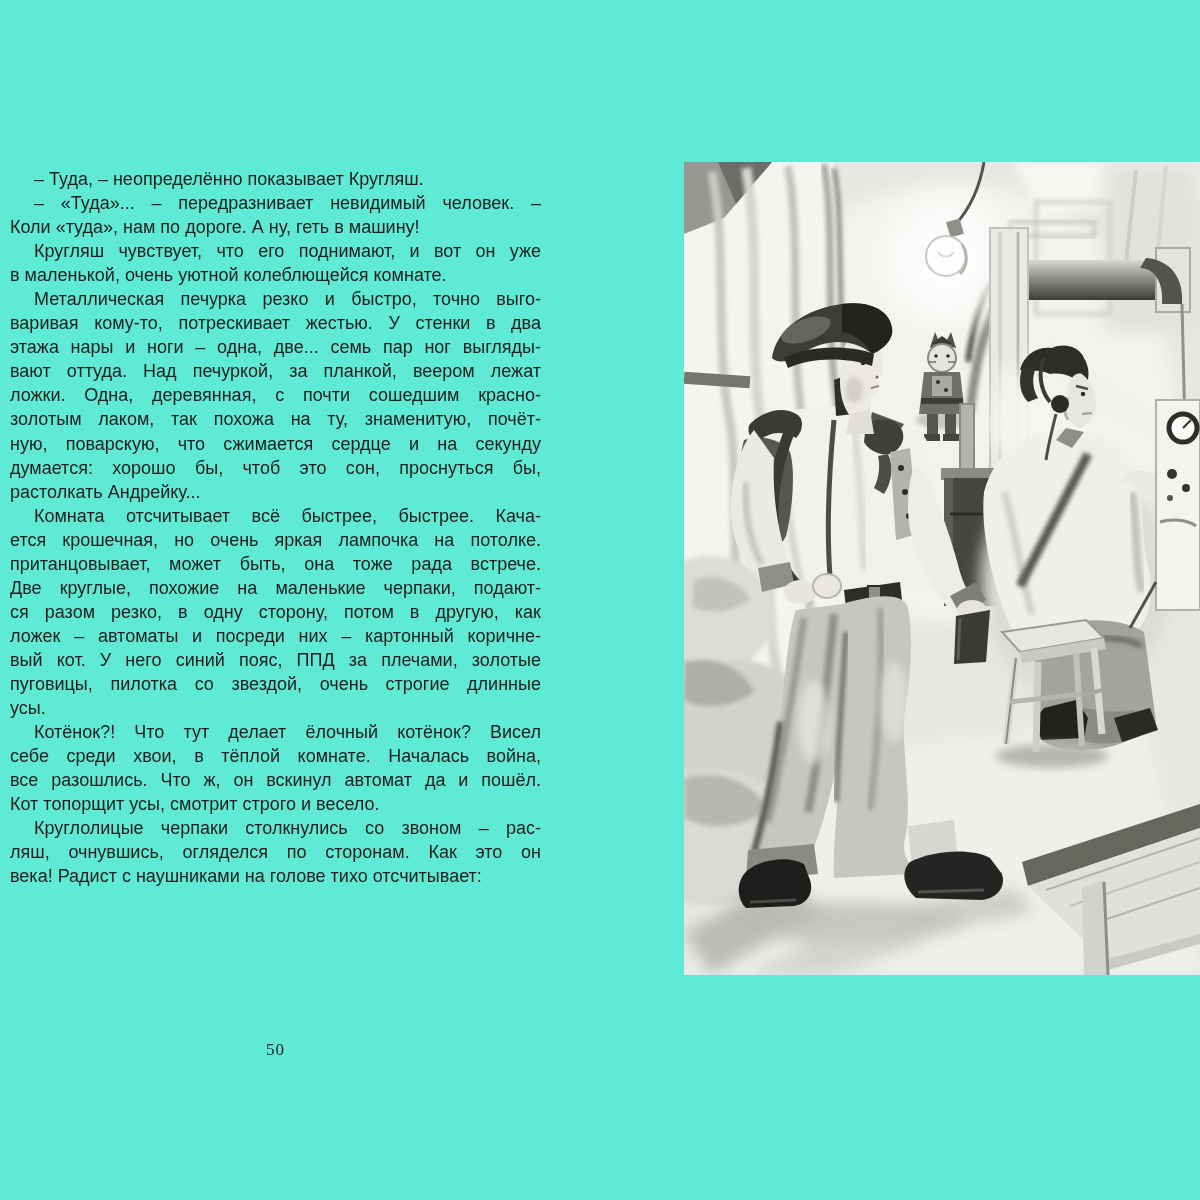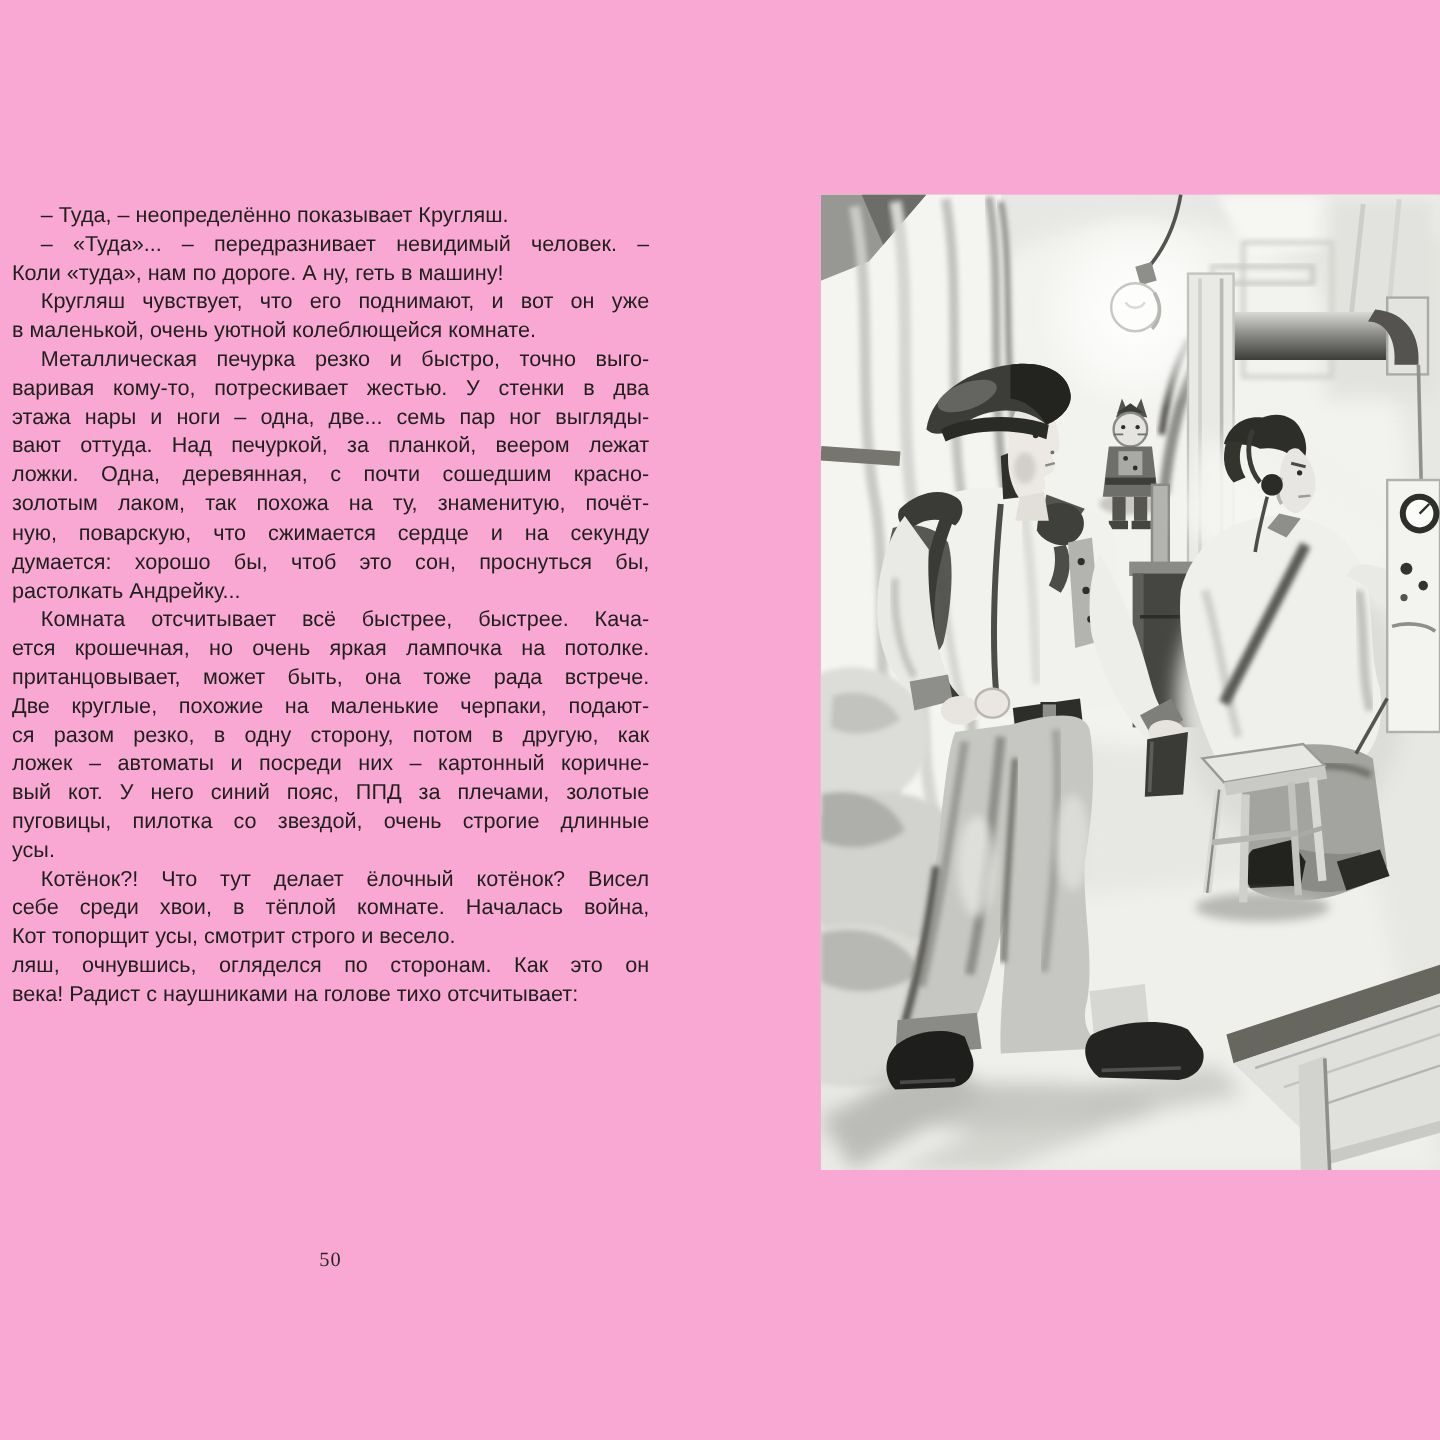--- a/index.html
+++ b/index.html
@@ -2,21 +2,21 @@
 <html><head>
 <meta charset="utf-8">
 <style>
   html,body{margin:0;padding:0;}
   body{
     width:1200px;height:1200px;position:relative;
     background:#ffffff;
     font-family:"Liberation Sans", sans-serif;
     overflow:hidden;
   }
-  .book-page{position:absolute;inset:0;background:#f9a8d4;text-decoration:underline;}
+  .book-page{position:absolute;inset:0;background:#5eead4;text-decoration:underline;}
   .text-column{
     position:absolute;left:10px;top:167px;width:531px;
     color:#1f1f1d;
   }
   .line{
     font-size:18px;line-height:24.05px;height:24.05px;
     text-align:justify;text-align-last:justify;
     overflow:hidden;
   }
   .line.end{text-align-last:left;}
@@ -56,21 +56,23 @@
       <div class="line">ется крошечная, но очень яркая лампочка на потолке.</div>
       <div class="line">пританцовывает, может быть, она тоже рада встрече.</div>
       <div class="line">Две круглые, похожие на маленькие черпаки, подают-</div>
       <div class="line">ся разом резко, в одну сторону, потом в другую, как</div>
       <div class="line">ложек – автоматы и посреди них – картонный коричне-</div>
       <div class="line">вый кот. У него синий пояс, ППД за плечами, золотые</div>
       <div class="line">пуговицы, пилотка со звездой, очень строгие длинные</div>
       <div class="line end">усы.</div>
       <div class="line ind">Котёнок?! Что тут делает ёлочный котёнок? Висел</div>
       <div class="line">себе среди хвои, в тёплой комнате. Началась война,</div>
+      <div class="line">все разошлись. Что ж, он вскинул автомат да и пошёл.</div>
       <div class="line end">Кот топорщит усы, смотрит строго и весело.</div>
+      <div class="line ind">Круглолицые черпаки столкнулись со звоном – рас-</div>
       <div class="line">ляш, очнувшись, огляделся по сторонам. Как это он</div>
       <div class="line end">века! Радист с наушниками на голове тихо отсчитывает:</div>
     </div>
 
   <div class="page-number">50</div>
 
   <figure class="illustration" style="margin:0">
     <svg viewBox="0 0 516 813" xmlns="http://www.w3.org/2000/svg">
       <defs>
         <filter id="b2" x="-20%" y="-20%" width="140%" height="140%">

